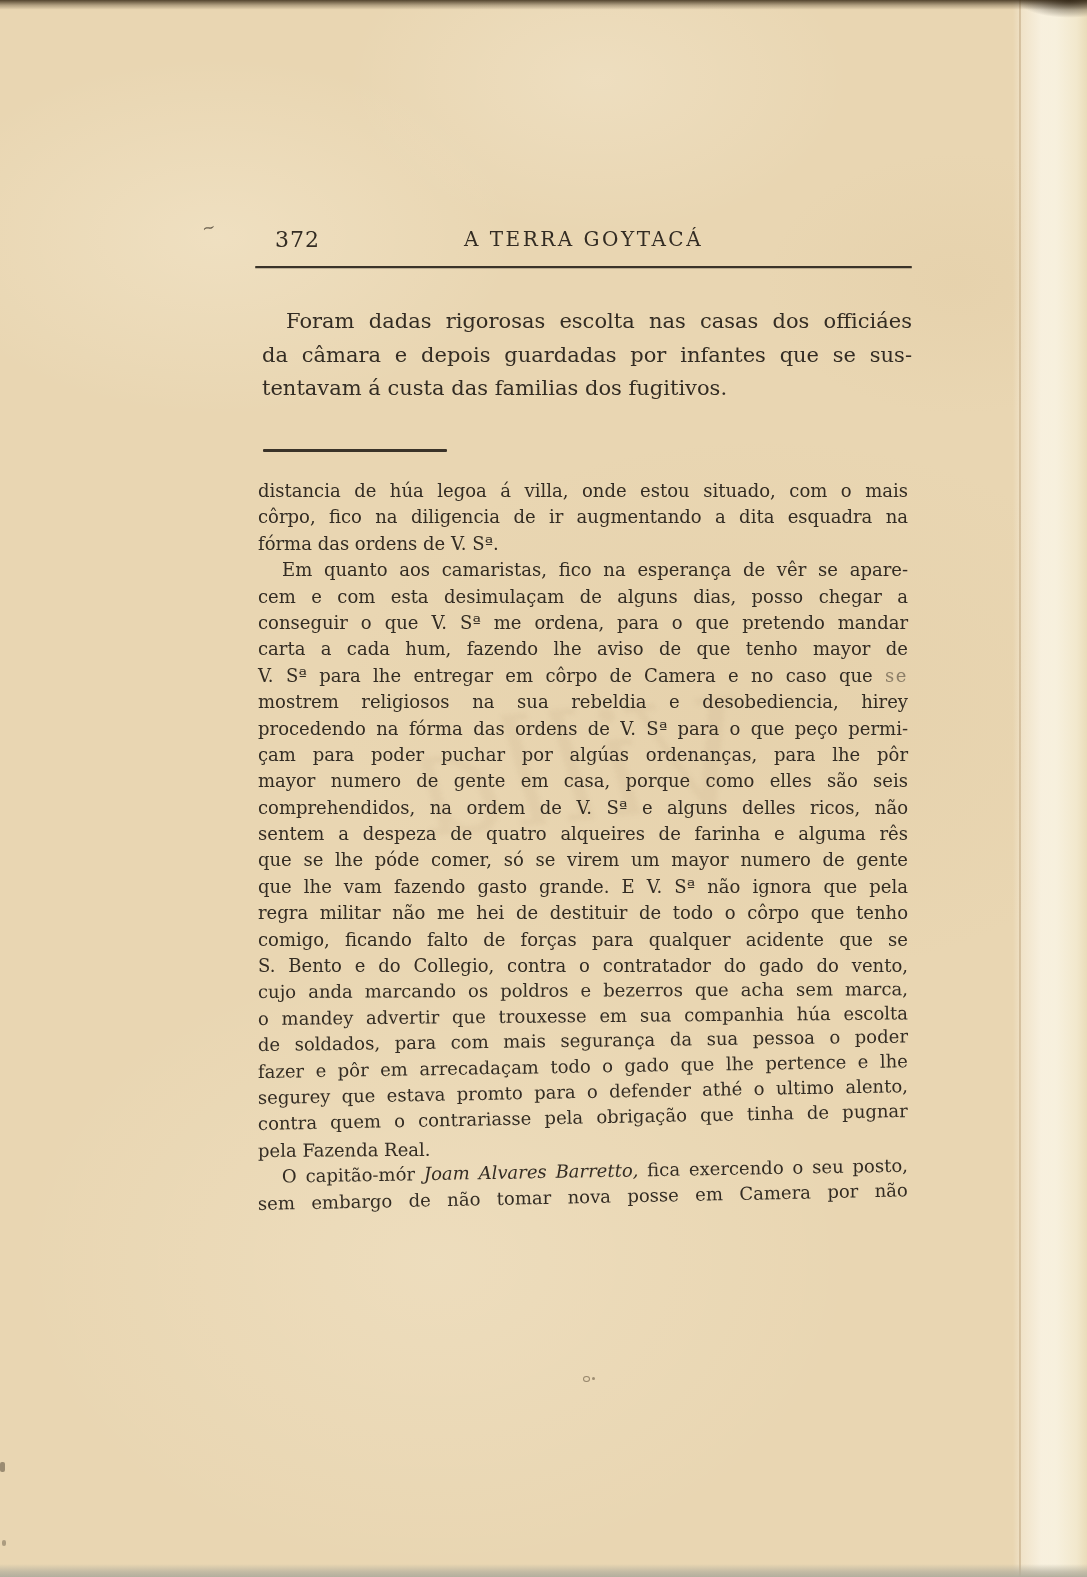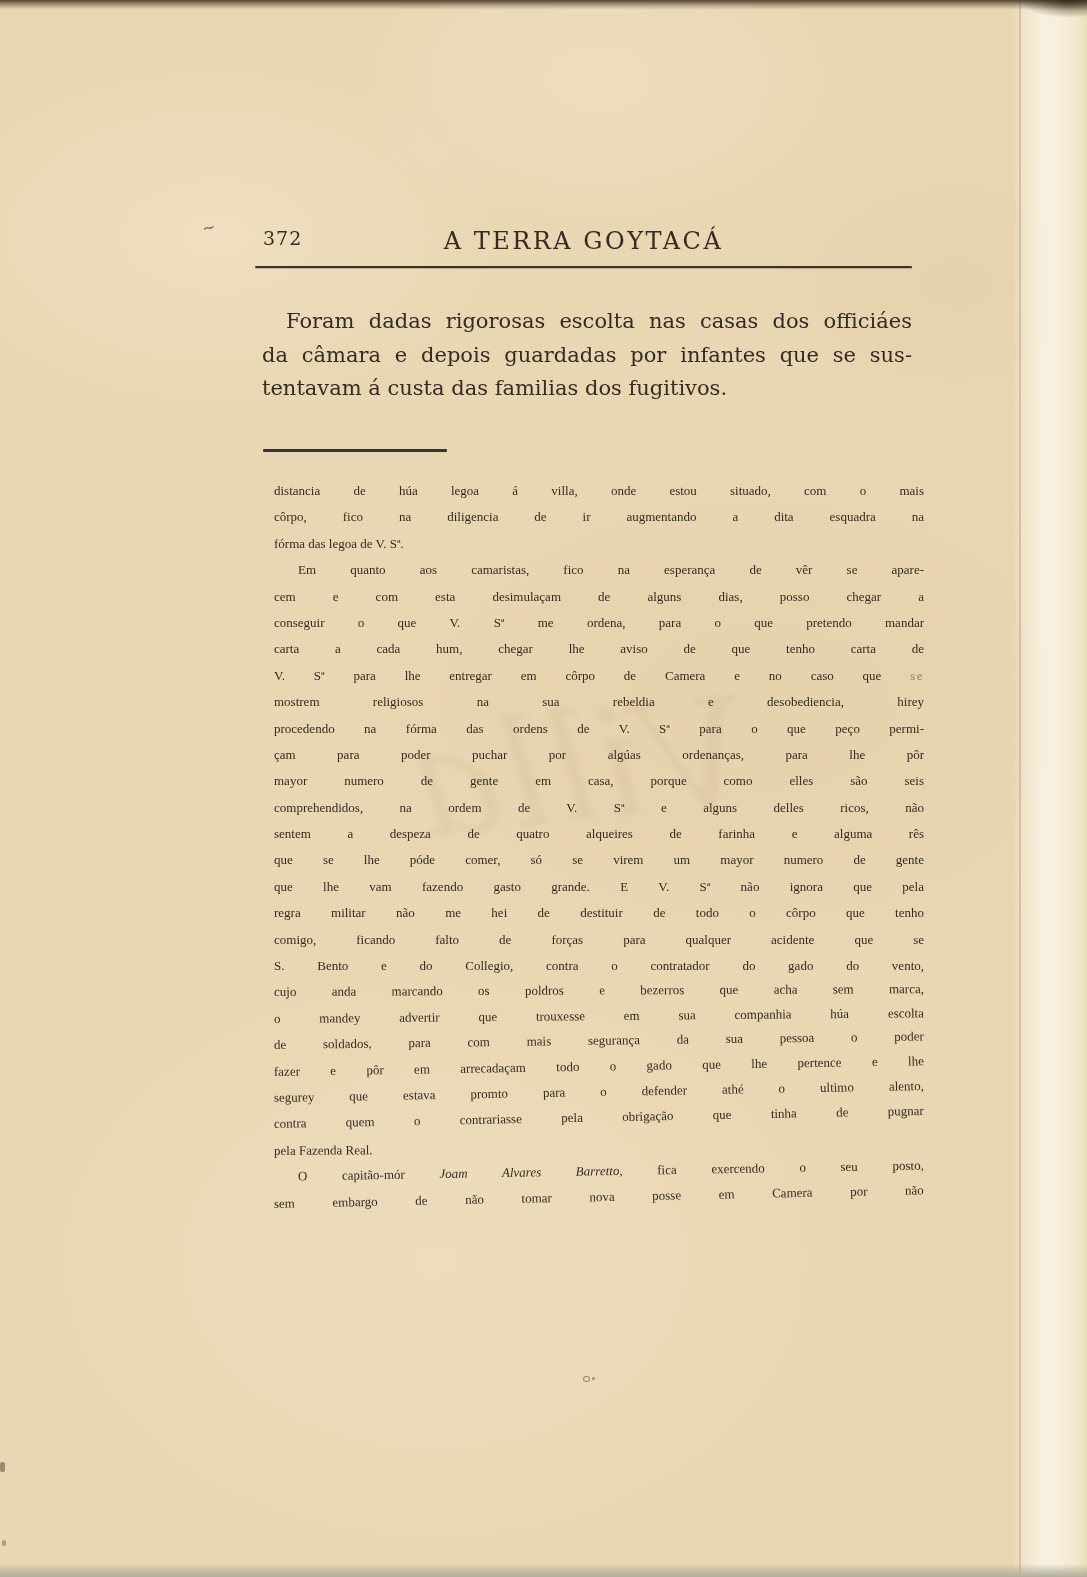--- a/index.html
+++ b/index.html
@@ -55,45 +55,44 @@
     color: rgba(125,95,55,0.055);
     transform: scaleX(-1) rotate(6deg);
     filter: blur(2px);
     pointer-events: none;
   }
   .margin-mark {
     position: absolute; left: 202px; top: 218px;
     font-size: 16px; color: #6a5f4e; transform: rotate(-12deg);
   }
   .pg-num {
-    position: absolute; left: 263px; top: 227px;
-    font-size: 19px; letter-spacing: 1px;
+    position: absolute; left: 275px; top: 227px;
+    font-size: 22px; letter-spacing: 1px;
   }
   .running-title {
     position: absolute; left: 255px; top: 227px; width: 657px;
-    text-align: center; font-size: 24px; letter-spacing: 2.5px;
+    text-align: center; font-size: 20px; letter-spacing: 2.5px;
   }
   .header-rule {
     position: absolute; left: 255px; top: 266px; width: 657px; height: 2px;
     background: #3a3329; border-radius: 1px;
     box-shadow: 0 1px 0 rgba(58,51,41,0.25);
   }
   .intro {
     position: absolute; left: 262px; top: 305px; width: 650px;
     font-size: 21px;
   }
   .intro .tline { height: 33.6px; line-height: 33.6px; }
   .divider {
     position: absolute; left: 263px; top: 449px; width: 184px; height: 3px;
     background: #3a3329; border-radius: 1px;
   }
   .letter {
-    position: absolute; left: 274px; top: 478px; width: 650px;
-    font-size: 13px;
-    font-family: Liberation Serif, serif;
+    position: absolute; left: 258px; top: 478px; width: 650px;
+    font-size: 18px;
   }
   .letter .tline { height: 26.4px; line-height: 26.4px; }
   .tline {
     text-align: justify;
     text-align-last: justify;
     white-space: normal;
     transform-origin: 0 60%;
   }
   .tline.nj { text-align-last: left; }
   .tline.indent { padding-left: 24px; }
@@ -125,25 +124,25 @@
       <div class="tline indent"><span>Foram dadas rigorosas escolta nas casas dos officiáes</span></div>
       <div class="tline"><span>da câmara e depois guardadas por infantes que se sus-</span></div>
       <div class="tline nj"><span>tentavam á custa das familias dos fugitivos.</span></div>
     </section>
 
   <div class="divider"></div>
 
   <section class="letter">
       <div class="tline"><span>distancia de húa legoa á villa, onde estou situado, com o mais</span></div>
       <div class="tline"><span>côrpo, fico na diligencia de ir augmentando a dita esquadra na</span></div>
-      <div class="tline nj"><span>fórma das legoa de V. Sª.</span></div>
+      <div class="tline nj"><span>fórma das ordens de V. Sª.</span></div>
       <div class="tline indent"><span>Em quanto aos camaristas, fico na esperança de vêr se apare-</span></div>
       <div class="tline"><span>cem e com esta desimulaçam de alguns dias, posso chegar a</span></div>
       <div class="tline"><span>conseguir o que V. Sª me ordena, para o que pretendo mandar</span></div>
-      <div class="tline"><span>carta a cada hum, chegar lhe aviso de que tenho carta de</span></div>
+      <div class="tline"><span>carta a cada hum, fazendo lhe aviso de que tenho mayor de</span></div>
       <div class="tline"><span>V. Sª para lhe entregar em côrpo de Camera e no caso que </span><span class="faint">se</span></div>
       <div class="tline"><span>mostrem religiosos na sua rebeldia e desobediencia, hirey</span></div>
       <div class="tline"><span>procedendo na fórma das ordens de V. Sª para o que peço permi-</span></div>
       <div class="tline"><span>çam para poder puchar por algúas ordenanças, para lhe pôr</span></div>
       <div class="tline"><span>mayor numero de gente em casa, porque como elles são seis</span></div>
       <div class="tline"><span>comprehendidos, na ordem de V. Sª e alguns delles ricos, não</span></div>
       <div class="tline"><span>sentem a despeza de quatro alqueires de farinha e alguma rês</span></div>
       <div class="tline"><span>que se lhe póde comer, só se virem um mayor numero de gente</span></div>
       <div class="tline"><span>que lhe vam fazendo gasto grande. E V. Sª não ignora que pela</span></div>
       <div class="tline"><span>regra militar não me hei de destituir de todo o côrpo que tenho</span></div>

